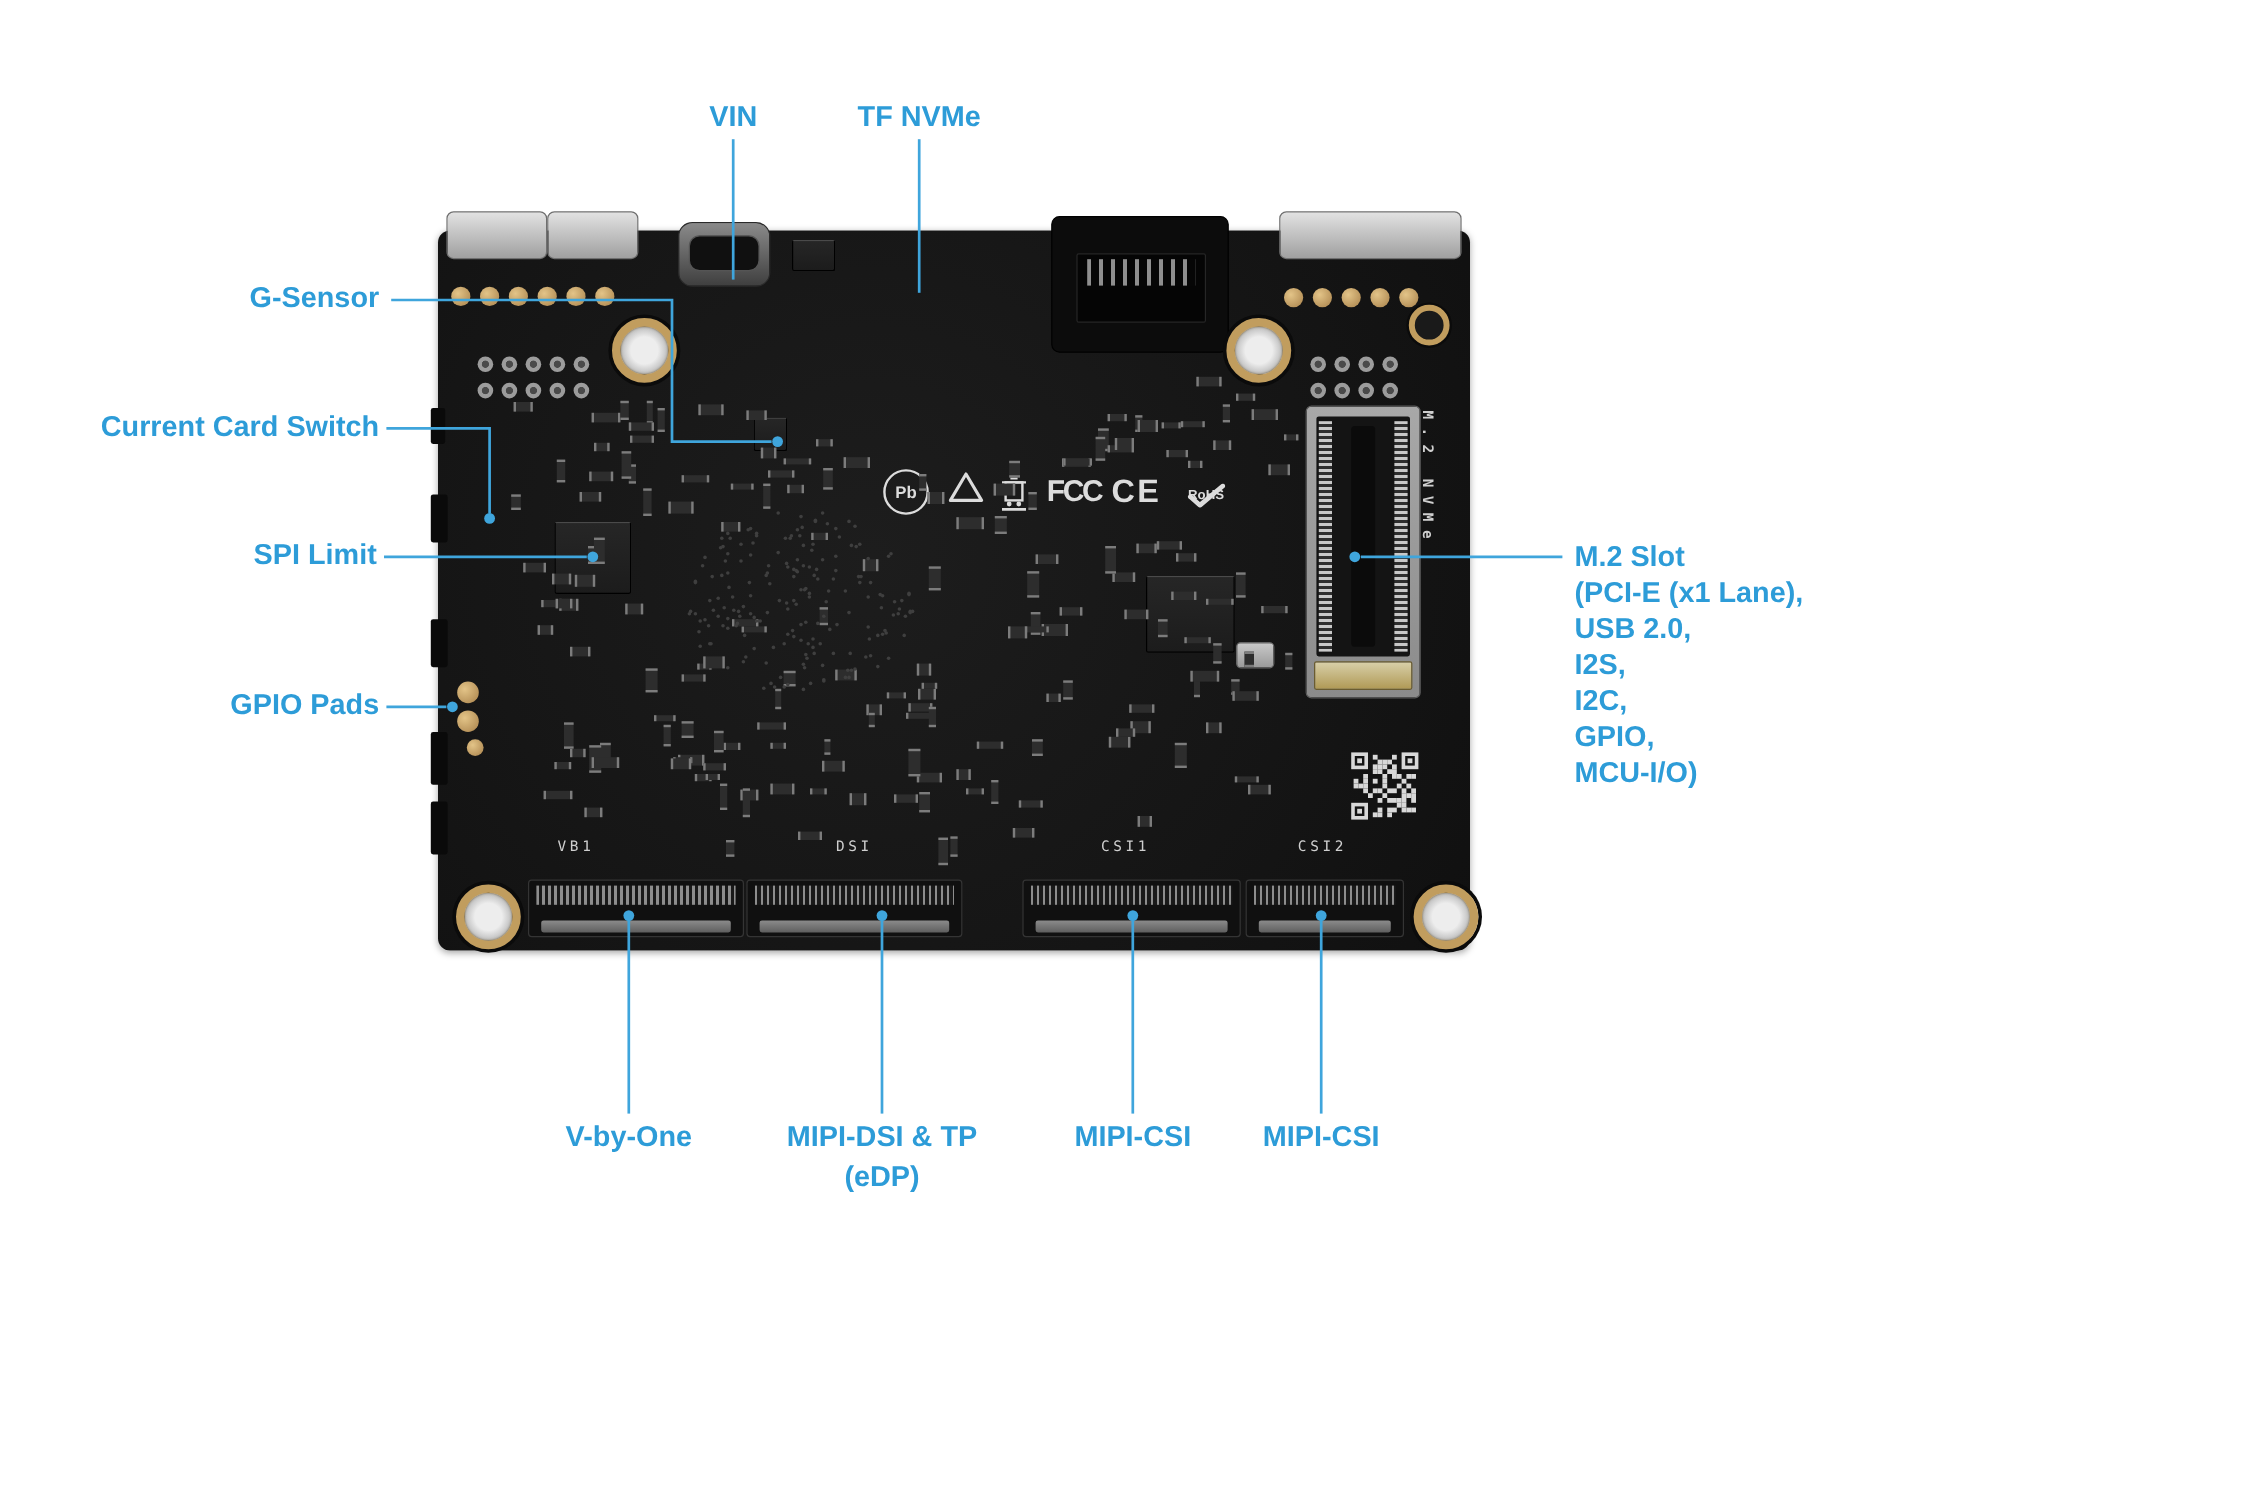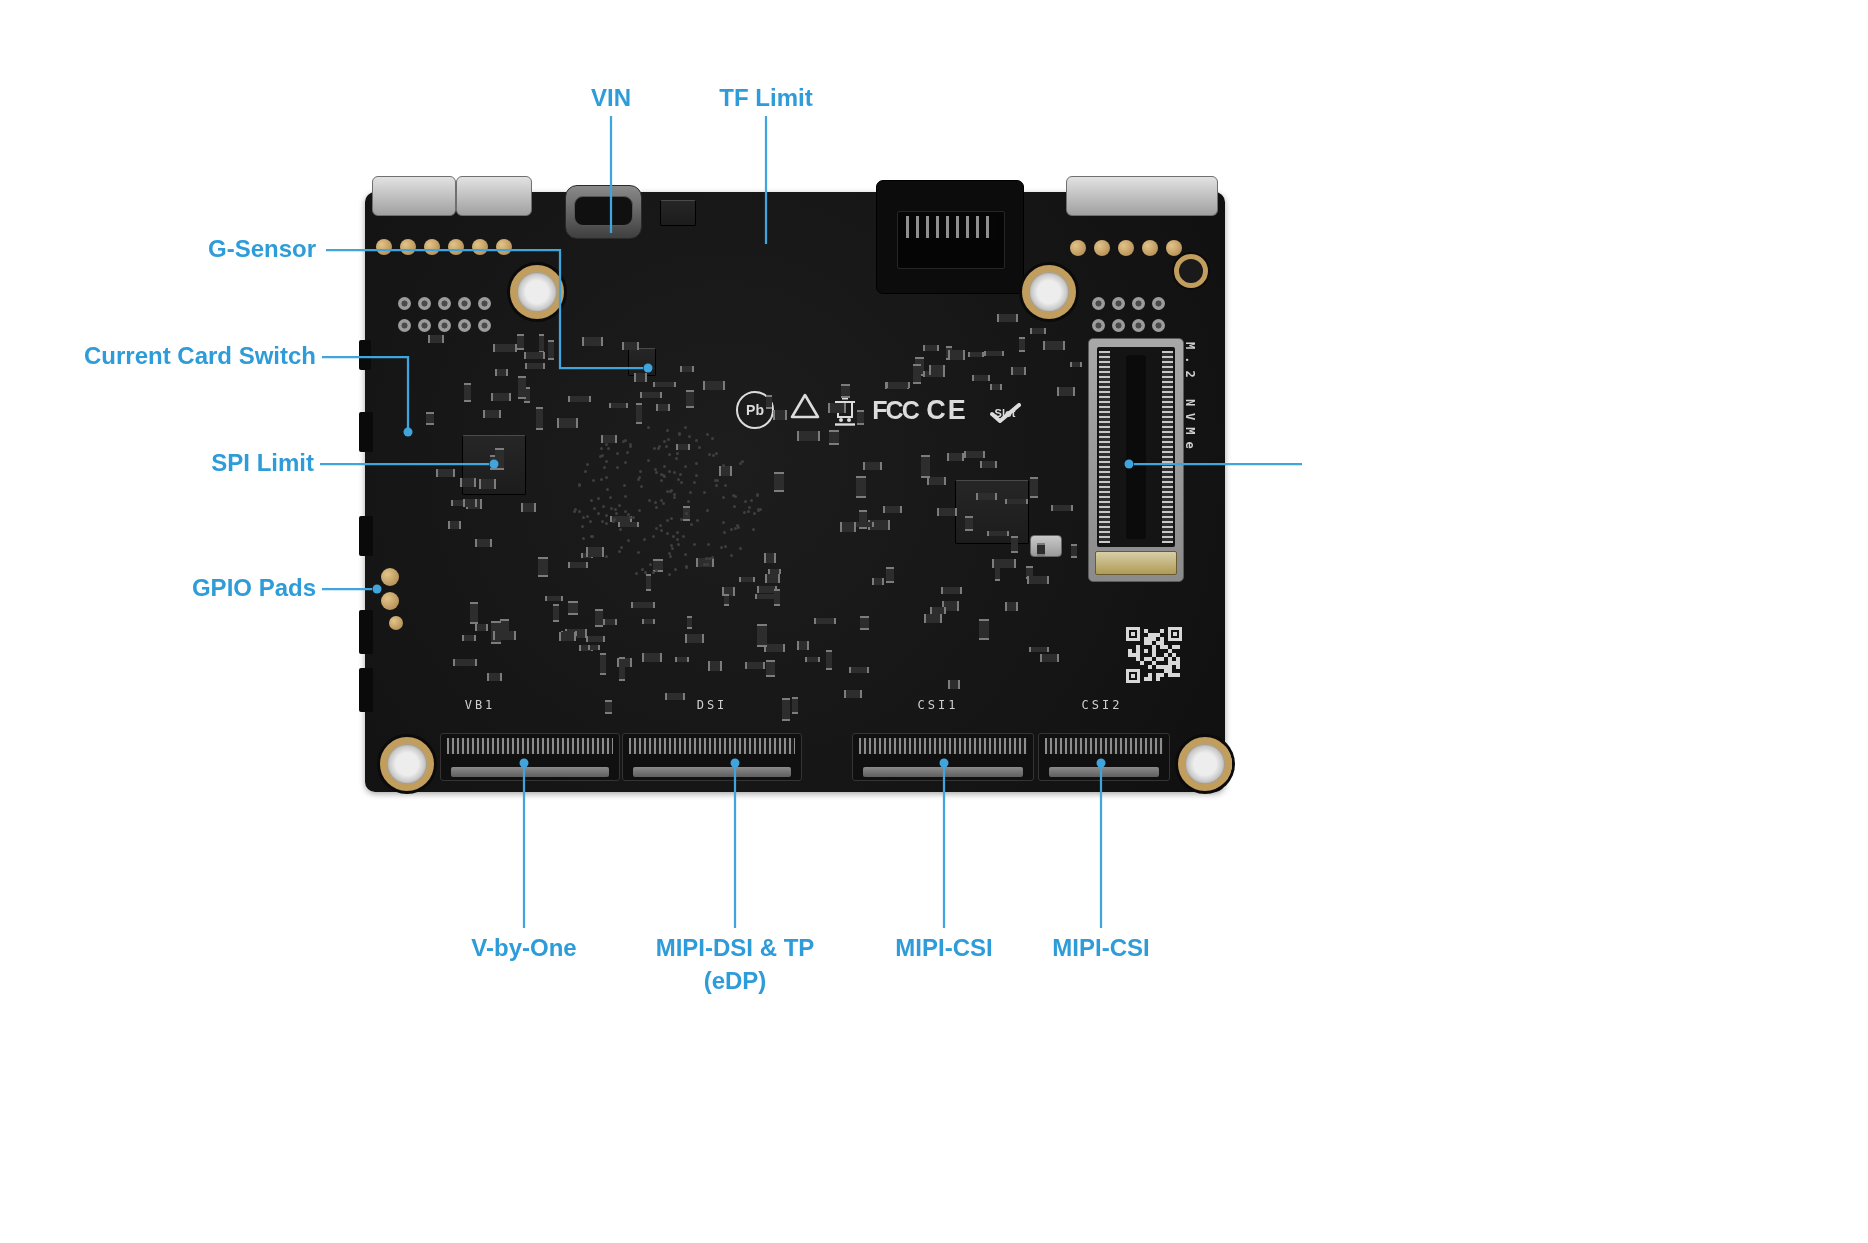--- a/index.html
+++ b/index.html
@@ -145,21 +145,21 @@
           <circle cx="18" cy="26" r="2" fill="#dcdcdc"></circle>
         <line x1="4" y1="30.5" x2="24" y2="30.5" stroke="#dcdcdc" stroke-width="2.4"></line>
       </svg>
     </div>
     <div class="cert fcc" style="left:530px;top:218px">FCC</div>
     <div class="cert ce" style="left:582px;top:218px">CE</div>
     <div class="cert rohs" style="left:640px;top:221px">
       <svg width="32" height="20" viewBox="0 0 32 20">
           <path d="M3 11 L11 18 L30 2" fill="none" stroke="#dcdcdc" stroke-width="4" stroke-linecap="round"></path>
         </svg>
-      <span>Slot</span>
+      <span>RoHS</span>
     </div>
 
     <div class="qr" id="qr">
         <div class="cell" style="position: absolute; left: 18px; top: 2px;"></div>
         <div class="cell" style="position: absolute; left: 34px; top: 2px;"></div>
         <div class="cell" style="position: absolute; left: 22px; top: 6px;"></div>
         <div class="cell" style="position: absolute; left: 26px; top: 6px;"></div>
         <div class="cell" style="position: absolute; left: 30px; top: 6px;"></div>
         <div class="cell" style="position: absolute; left: 18px; top: 10px;"></div>
         <div class="cell" style="position: absolute; left: 22px; top: 10px;"></div>
@@ -660,25 +660,34 @@
     <circle class="cdot" cx="524" cy="763" r="4.5"></circle>
     <polyline class="cline" points="735,928 735,766"></polyline>
     <circle class="cdot" cx="735" cy="763" r="4.5"></circle>
     <polyline class="cline" points="944,928 944,766"></polyline>
     <circle class="cdot" cx="944" cy="763" r="4.5"></circle>
     <polyline class="cline" points="1101,928 1101,766"></polyline>
     <circle class="cdot" cx="1101" cy="763" r="4.5"></circle>
   </svg>
 
   <div class="lbl center" style="left:611px;top:98px">VIN</div>
-  <div class="lbl center" style="left:766px;top:98px">TF Limit</div>
+  <div class="lbl center" style="left:766px;top:98px">TF NVMe</div>
   <div class="lbl right" style="right:1552px;top:249px">G-Sensor</div>
   <div class="lbl right" style="right:1552px;top:356px">Current Card Switch</div>
   <div class="lbl right" style="right:1554px;top:463px">SPI Limit</div>
   <div class="lbl right" style="right:1552px;top:588px">GPIO Pads</div>
 
+  <div class="m2lines">
+    <div>M.2 Slot</div>
+    <div>(PCI-E (x1 Lane),</div>
+    <div>USB 2.0,</div>
+    <div>I2S,</div>
+    <div>I2C,</div>
+    <div>GPIO,</div>
+    <div>MCU-I/O)</div>
+  </div>
 
   <div class="lbl center" style="left:524px;top:948px">V-by-One</div>
   <div class="lbl center" style="left:735px;top:948px">MIPI-DSI &amp; TP</div>
   <div class="lbl center" style="left:735px;top:981px">(eDP)</div>
   <div class="lbl center" style="left:944px;top:948px">MIPI-CSI</div>
   <div class="lbl center" style="left:1101px;top:948px">MIPI-CSI</div>
 </div>
 
 </body></html>

